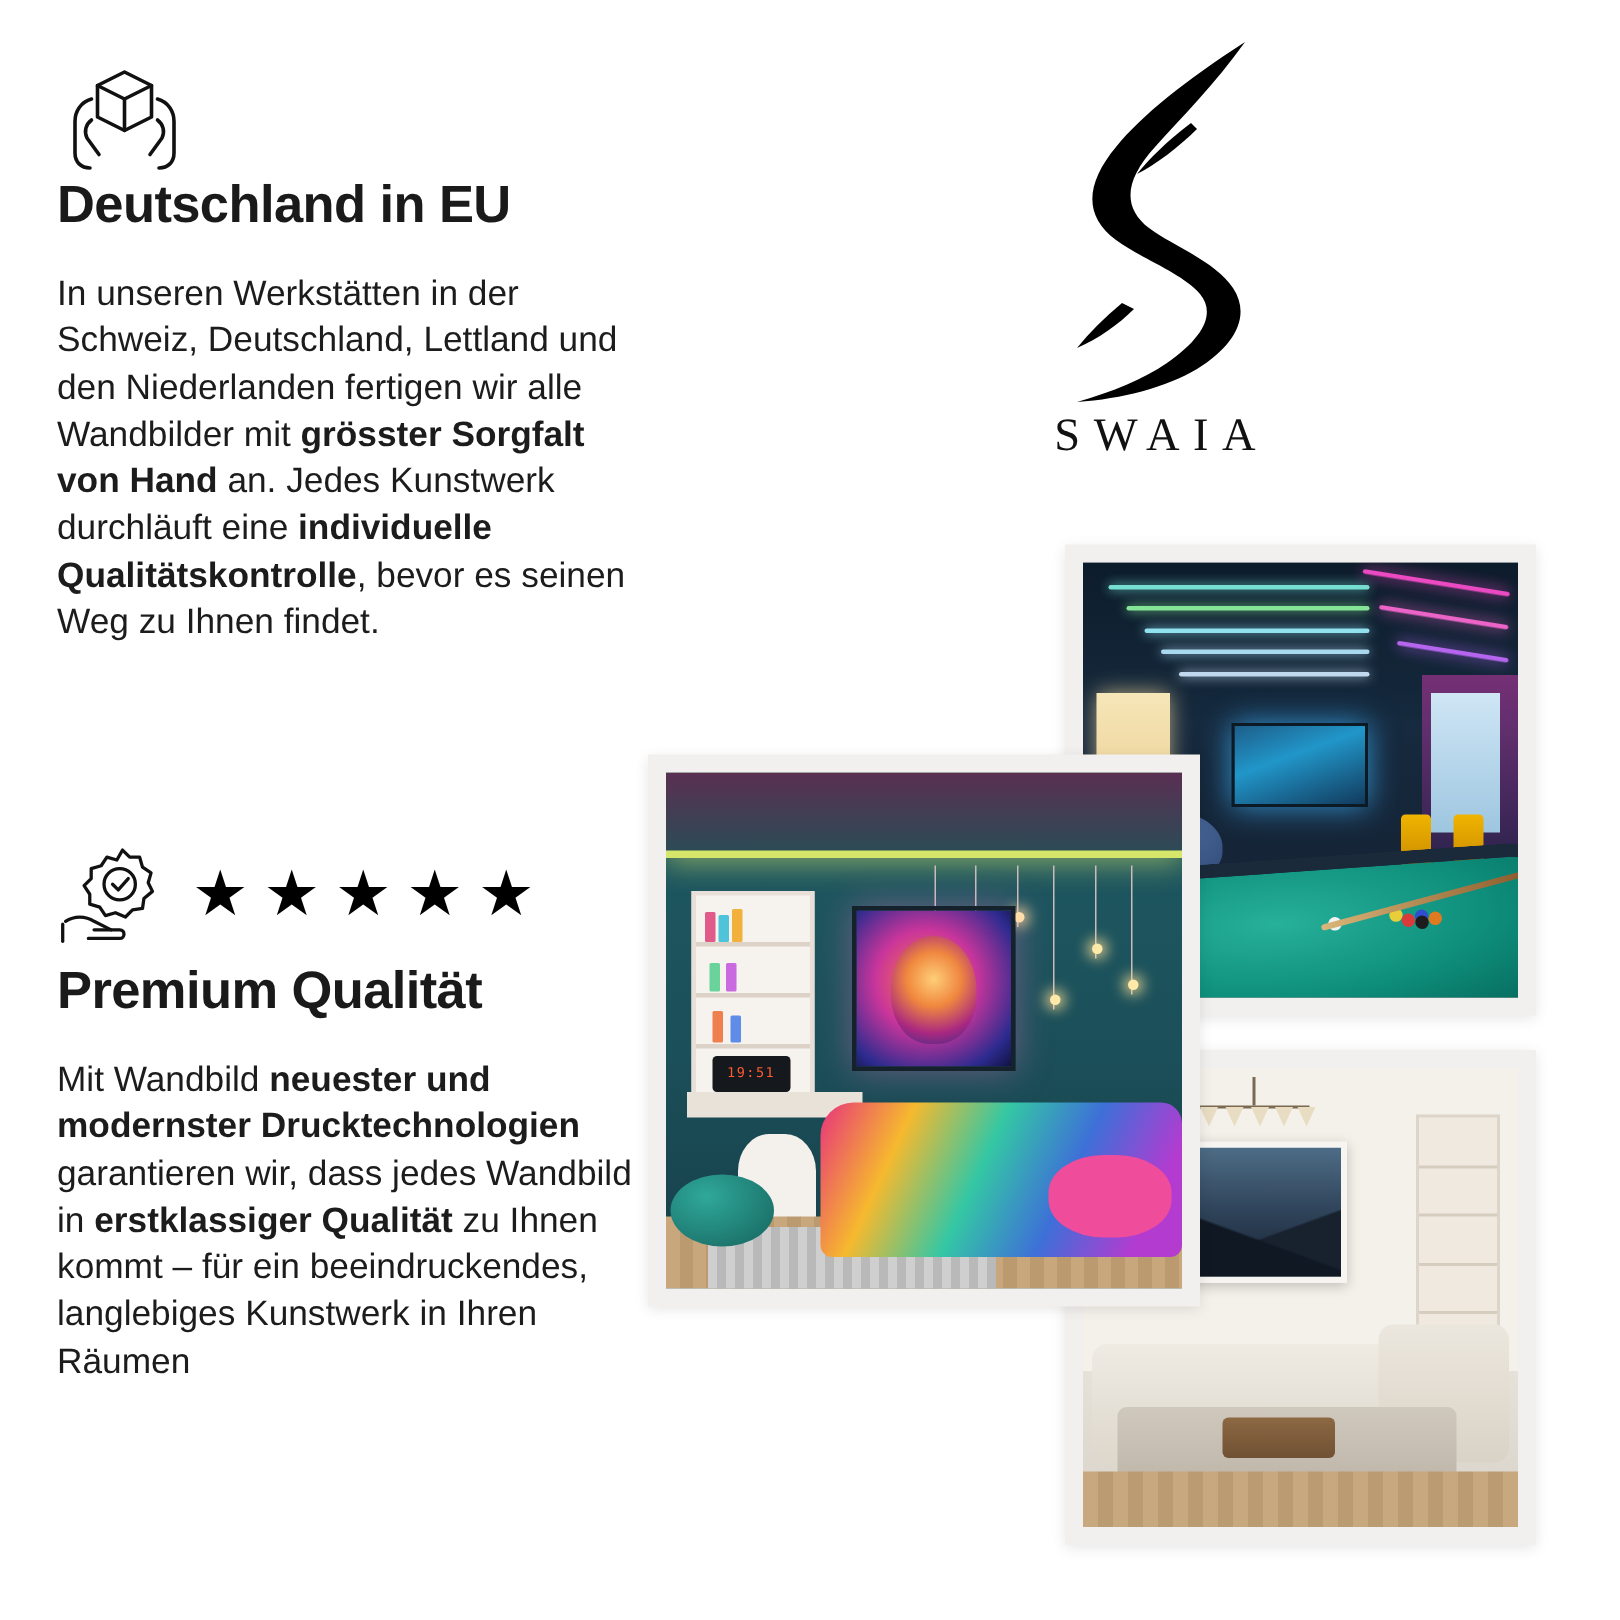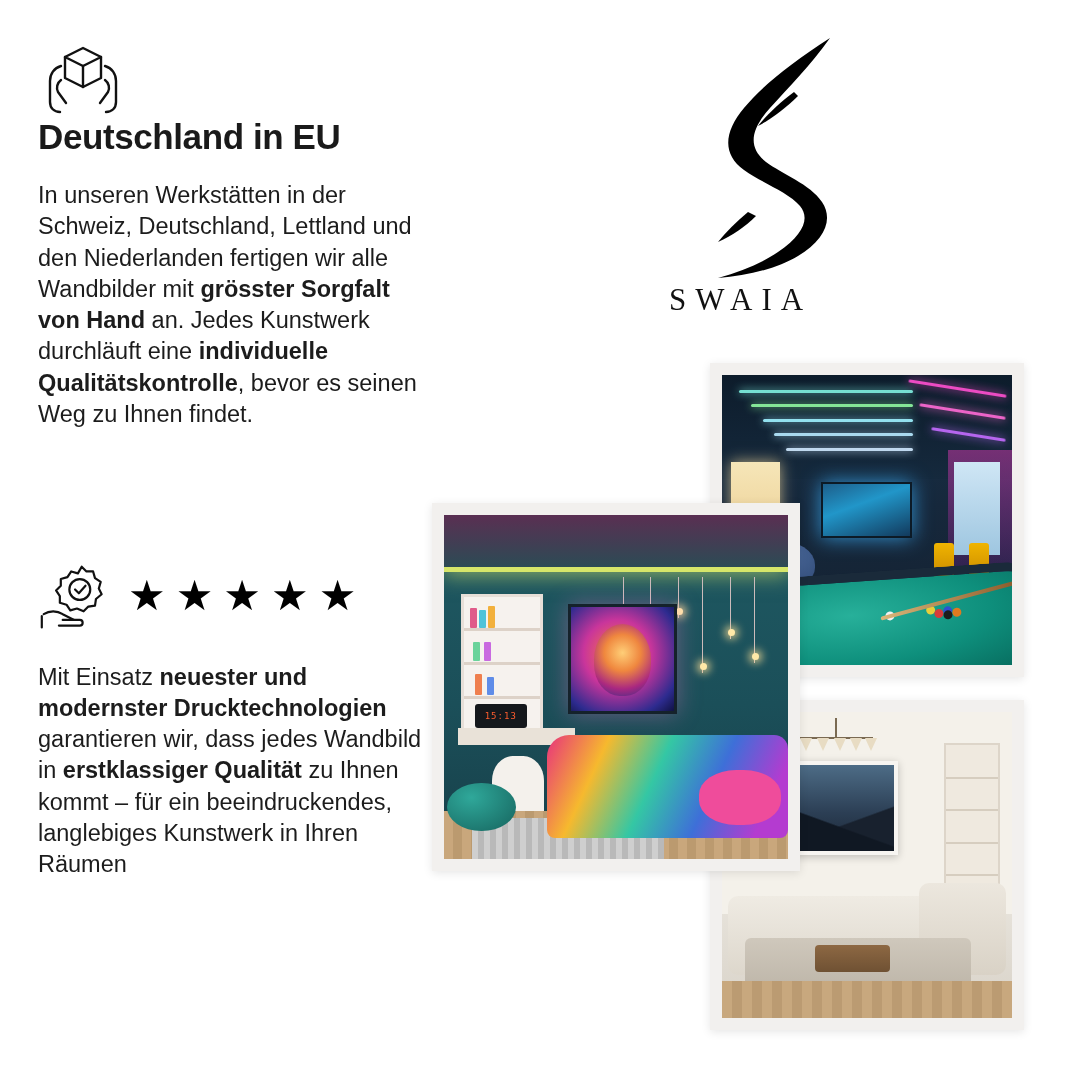--- a/index.html
+++ b/index.html
@@ -76,24 +76,24 @@
   }
   .star {
     font-size: 42px;
     line-height: 1;
   }
 
   
   .logo-wrap {
     position: absolute;
     left: 660px;
-    top: 30px;
+    top: 20px;
     width: 220px;
     height: 320px;
-    text-align: left;
+    text-align: center;
   }
   .logo-mark { width: 200px; height: 250px; margin: 0 auto; display: block; }
   .logo-text {
     font-family: "Liberation Serif", serif;
     font-size: 31px;
     letter-spacing: 9px;
     margin-top: 2px;
     padding-left: 9px;
     color: #111;
   }
@@ -344,23 +344,24 @@
     </div>
     <div class="stars">
       <span class="star">★</span>
       <span class="star">★</span>
       <span class="star">★</span>
       <span class="star">★</span>
       <span class="star">★</span>
     </div>
   </div>
 
+  <h2 class="block-title">Premium Qualität</h2>
 
   <p class="block-body">
-    <span>Mit Einsatz </span><b>neuester und modernster Drucktechnologien</b><span> garantieren wir, dass jedes Wandbild in </span><b>erstklassiger Qualität</b><span> zu Ihnen kommt – für ein beeindruckendes, langlebiges Kunstwerk in Ihren Räumen</span>
+    <span>Mit Wandbild </span><b>neuester und modernster Drucktechnologien</b><span> garantieren wir, dass jedes Wandbild in </span><b>erstklassiger Qualität</b><span> zu Ihnen kommt – für ein beeindruckendes, langlebiges Kunstwerk in Ihren Räumen</span>
   </p>
 </div>
 
 <div class="logo-wrap">
   <svg class="logo-mark" viewBox="0 0 200 250">
     <path fill="#000" d="M160 8 C120 34, 92 56, 74 78 C54 102, 52 124, 74 140 C92 153, 118 162, 130 176
                           C140 188, 134 204, 108 222 C92 233, 72 241, 48 248
                           C78 246, 108 238, 128 226 C154 210, 164 190, 152 172
                           C140 154, 112 144, 96 132 C78 118, 80 100, 100 78 C118 58, 140 36, 160 8 Z"></path>
     <path fill="#000" d="M124 62 C108 74, 96 86, 88 96 C100 90, 116 78, 128 66 Z"></path>
@@ -431,21 +432,21 @@
       <div class="kd-book" style="left:12%;height:15%;top:34%;background:#6ad39b;"></div>
       <div class="kd-book" style="left:26%;height:15%;top:34%;background:#c96ae0;"></div>
       <div class="kd-book" style="left:14%;height:16%;top:59%;background:#ef7f4e;"></div>
       <div class="kd-book" style="left:30%;height:14%;top:61%;background:#5f8ce8;"></div>
     </div>
 
     <div class="kd-art">
       <div class="kd-lion"></div>
     </div>
 
-    <div class="kd-clock">15:13</div>
+    <div class="kd-clock">19:51</div>
     <div class="kd-desk"></div>
     <div class="kd-chair"></div>
     <div class="kd-chair2"></div>
     <div class="kd-floor"></div>
     <div class="kd-rug"></div>
     <div class="kd-beanbag"></div>
     <div class="kd-bed"></div>
     <div class="kd-pillow"></div>
   </div>
 </div>

